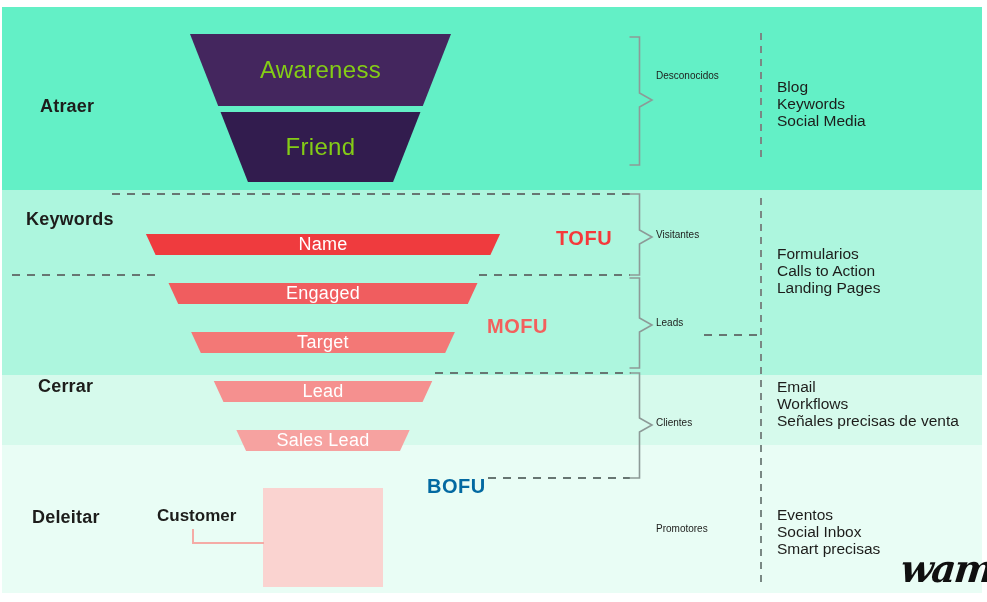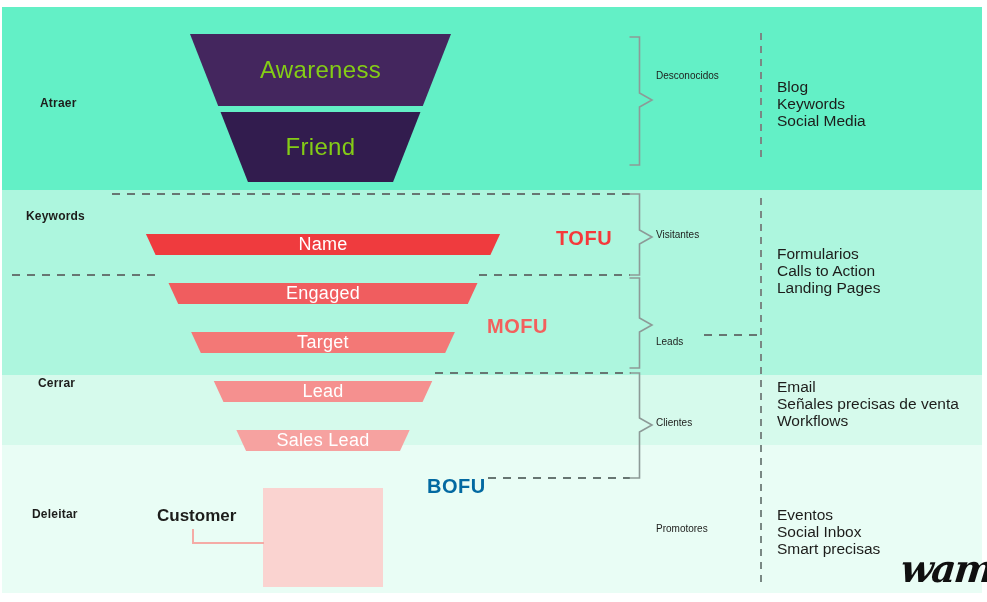--- a/index.html
+++ b/index.html
@@ -8,21 +8,21 @@
     font-family:"Liberation Sans", sans-serif;color:#1d1d1b;
   }
   .abs{position:absolute;}
   
   .band{left:2px;width:980px;position:absolute;}
   .band1{top:7px;height:183px;}
   .band2{top:190px;height:185px;}
   .band3{top:375px;height:70px;}
   .band4{top:445px;height:148px;}
   
-  .stage-label{font-size:12px;font-weight:600;letter-spacing:.2px;}
+  .stage-label{font-size:18px;font-weight:600;letter-spacing:.2px;}
   
   .funnel-top{
     left:190px;top:34px;width:261px;height:148px;position:absolute;
     clip-path:polygon(0 0,100% 0,77.8% 100%,22.2% 100%);
     display:flex;flex-direction:column;
   }
   .funnel-top .seg{display:flex;align-items:center;justify-content:center;
     color:#84cc16;font-size:24px;letter-spacing:.3px;}
   .seg-awareness{height:72px;}
   .seg-gap{height:6px;background:transparent;}
@@ -46,21 +46,21 @@
   .customer-label{left:157px;top:506px;font-size:17px;font-weight:600;}
   .conn-v{left:192px;top:529px;width:2px;height:15px;}
   .conn-h{left:192px;top:542px;width:72px;height:2px;}
   
   .zone-label{font-weight:800;font-size:20px;letter-spacing:.5px;}
   .zone-tofu{left:556px;top:227px;}
   .zone-mofu{left:487px;top:315px;}
   .zone-bofu{left:427px;top:467px;}
   
   .aud{left:656px;font-size:10px;font-weight:500;}
-  .aud1{top:70px;} .aud2{top:229px;} .aud3{top:336px;} .aud4{top:417px;} .aud5{top:523px;}
+  .aud1{top:70px;} .aud2{top:229px;} .aud3{top:317px;} .aud4{top:417px;} .aud5{top:523px;}
   
   .chan{left:777px;font-size:15.5px;font-weight:500;line-height:17px;}
   .chan1{top:78px;} .chan2{top:245px;} .chan3{top:378px;} .chan4{top:506px;}
   
   .dash-h{height:2px;background:repeating-linear-gradient(90deg,#677672 0 8px,transparent 8px 15px);}
   .dash-v{width:2px;background:repeating-linear-gradient(180deg,#7a8884 0 7px,transparent 7px 13px);}
   .dash-h1{left:112px;top:193px;width:518px;}
   .dash-h2a{left:12px;top:274px;width:150px;}
   .dash-h2b{left:479px;top:274px;width:151px;}
   .dash-h3{left:435px;top:372px;width:196px;}
@@ -175,22 +175,22 @@
     <div>Keywords</div>
     <div>Social Media</div>
   </div>
   <div class="abs chan chan2">
     <div>Formularios</div>
     <div>Calls to Action</div>
     <div>Landing Pages</div>
   </div>
   <div class="abs chan chan3">
     <div>Email</div>
+    <div>Workflows</div>
     <div>Señales precisas de venta</div>
-    <div>Workflows</div>
   </div>
   <div class="abs chan chan4">
     <div>Eventos</div>
     <div>Social Inbox</div>
     <div>Smart precisas</div>
   </div>
 
   <div class="abs logo">wam</div>
 
 </div>

